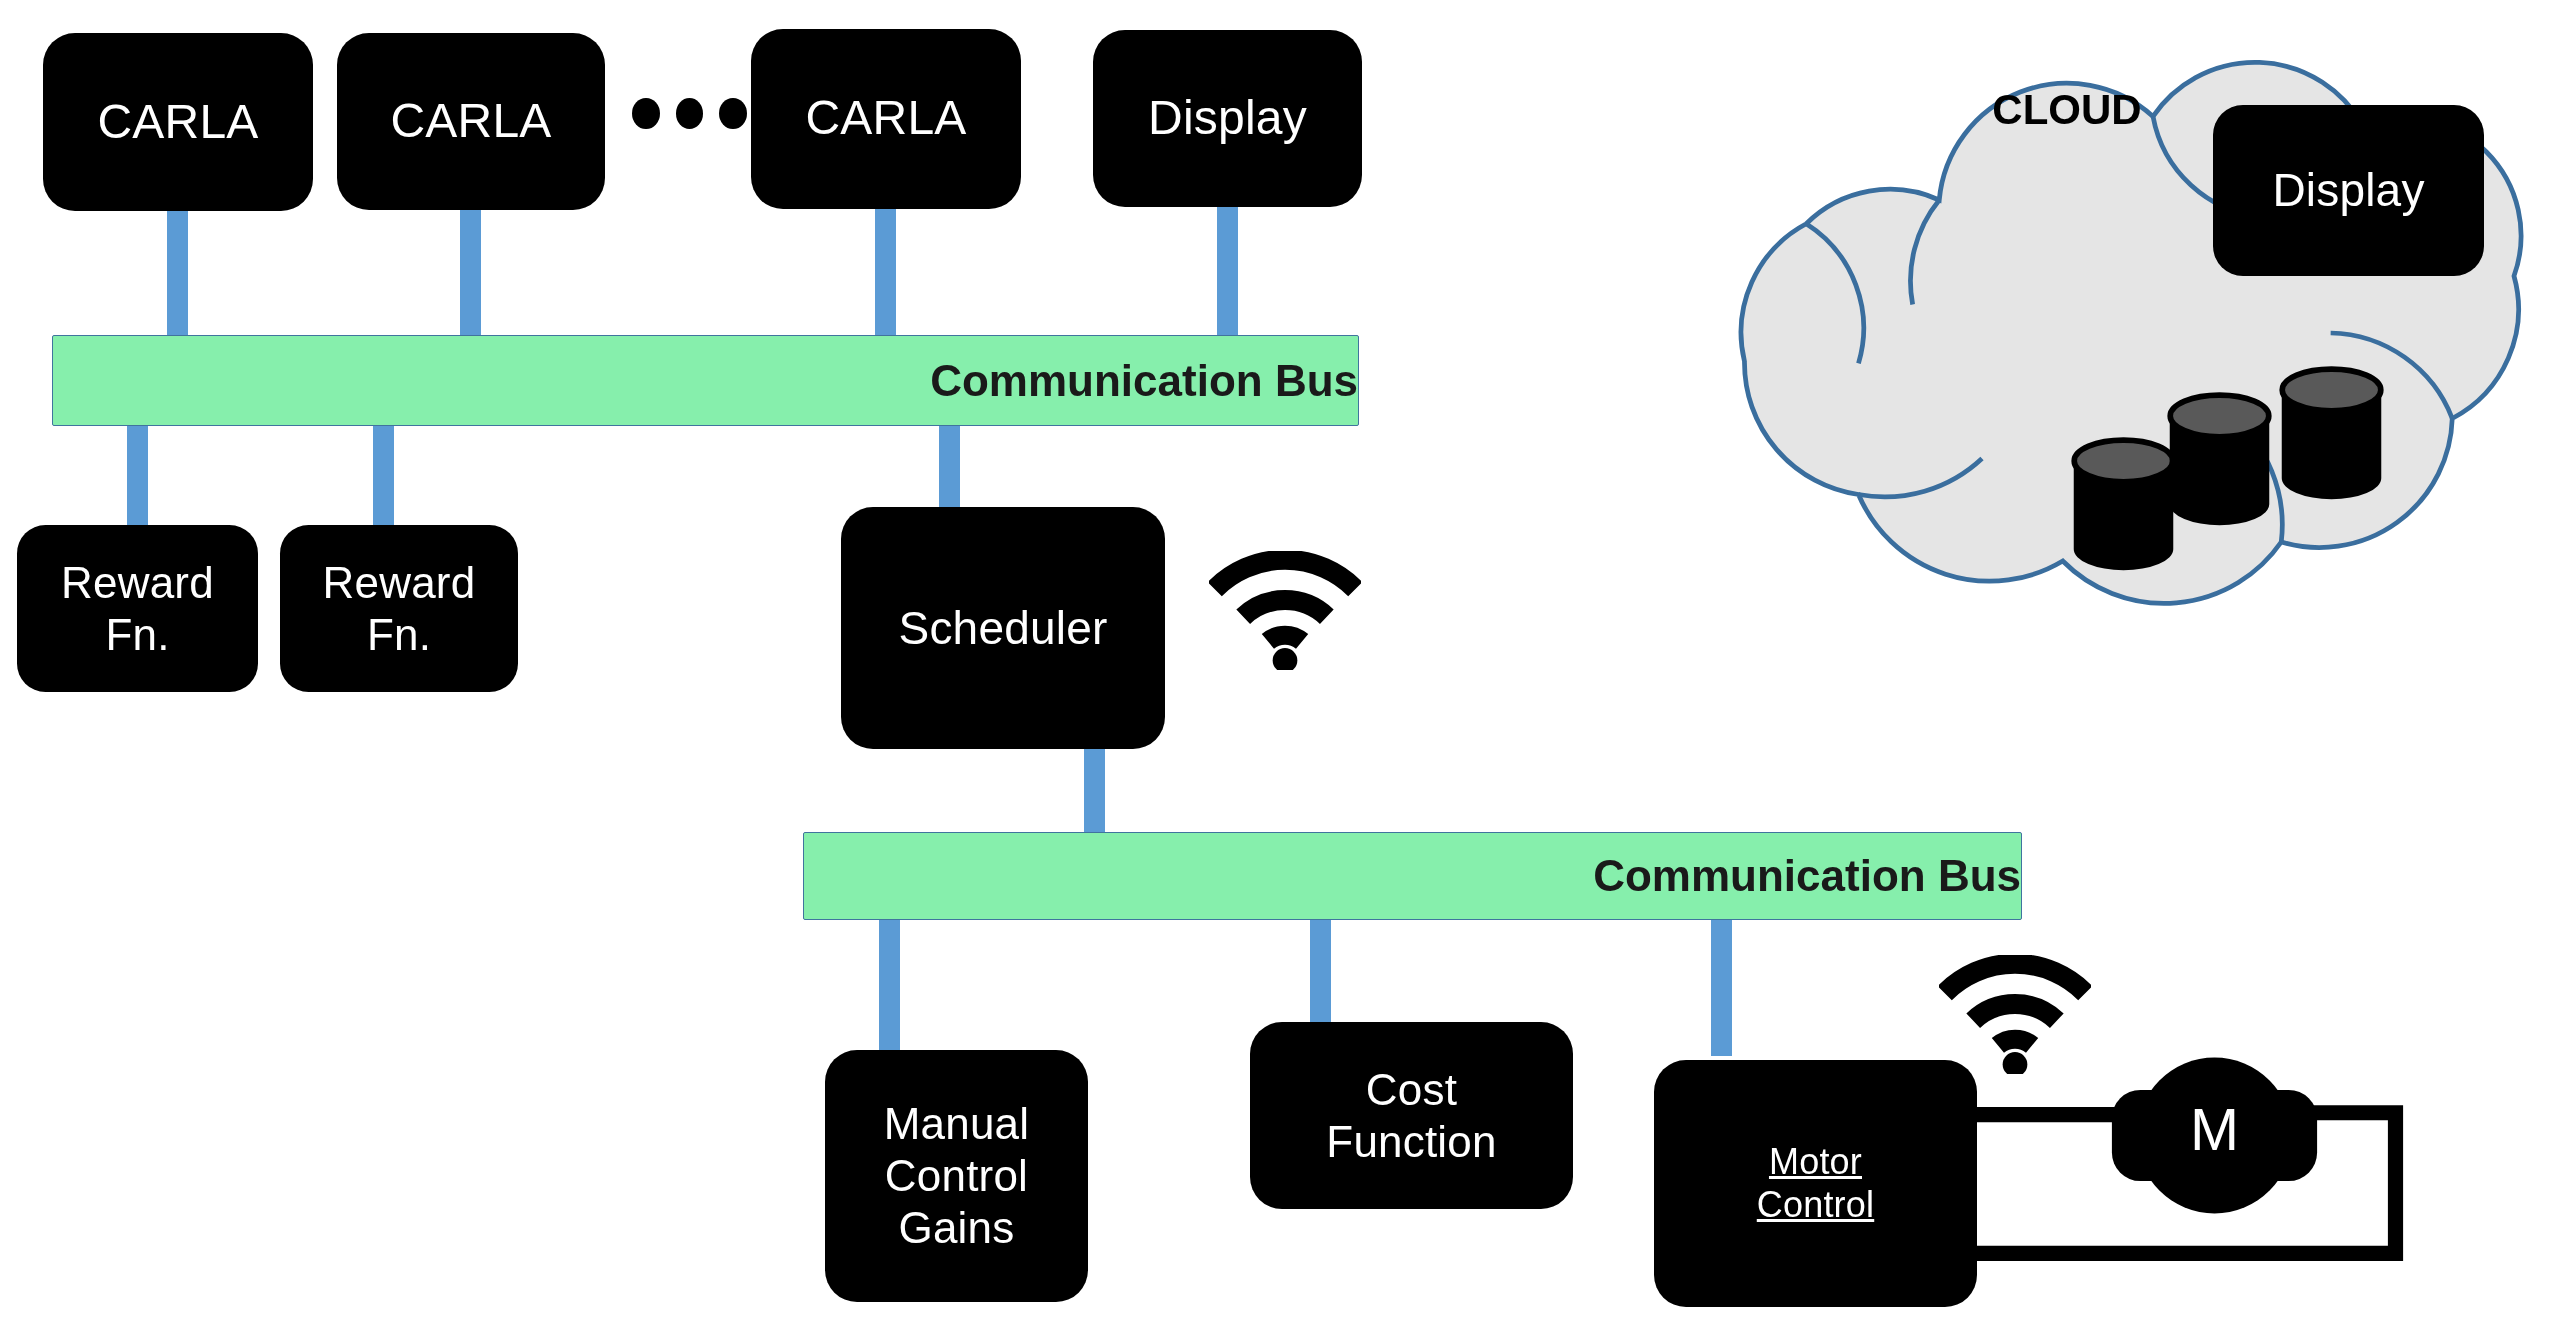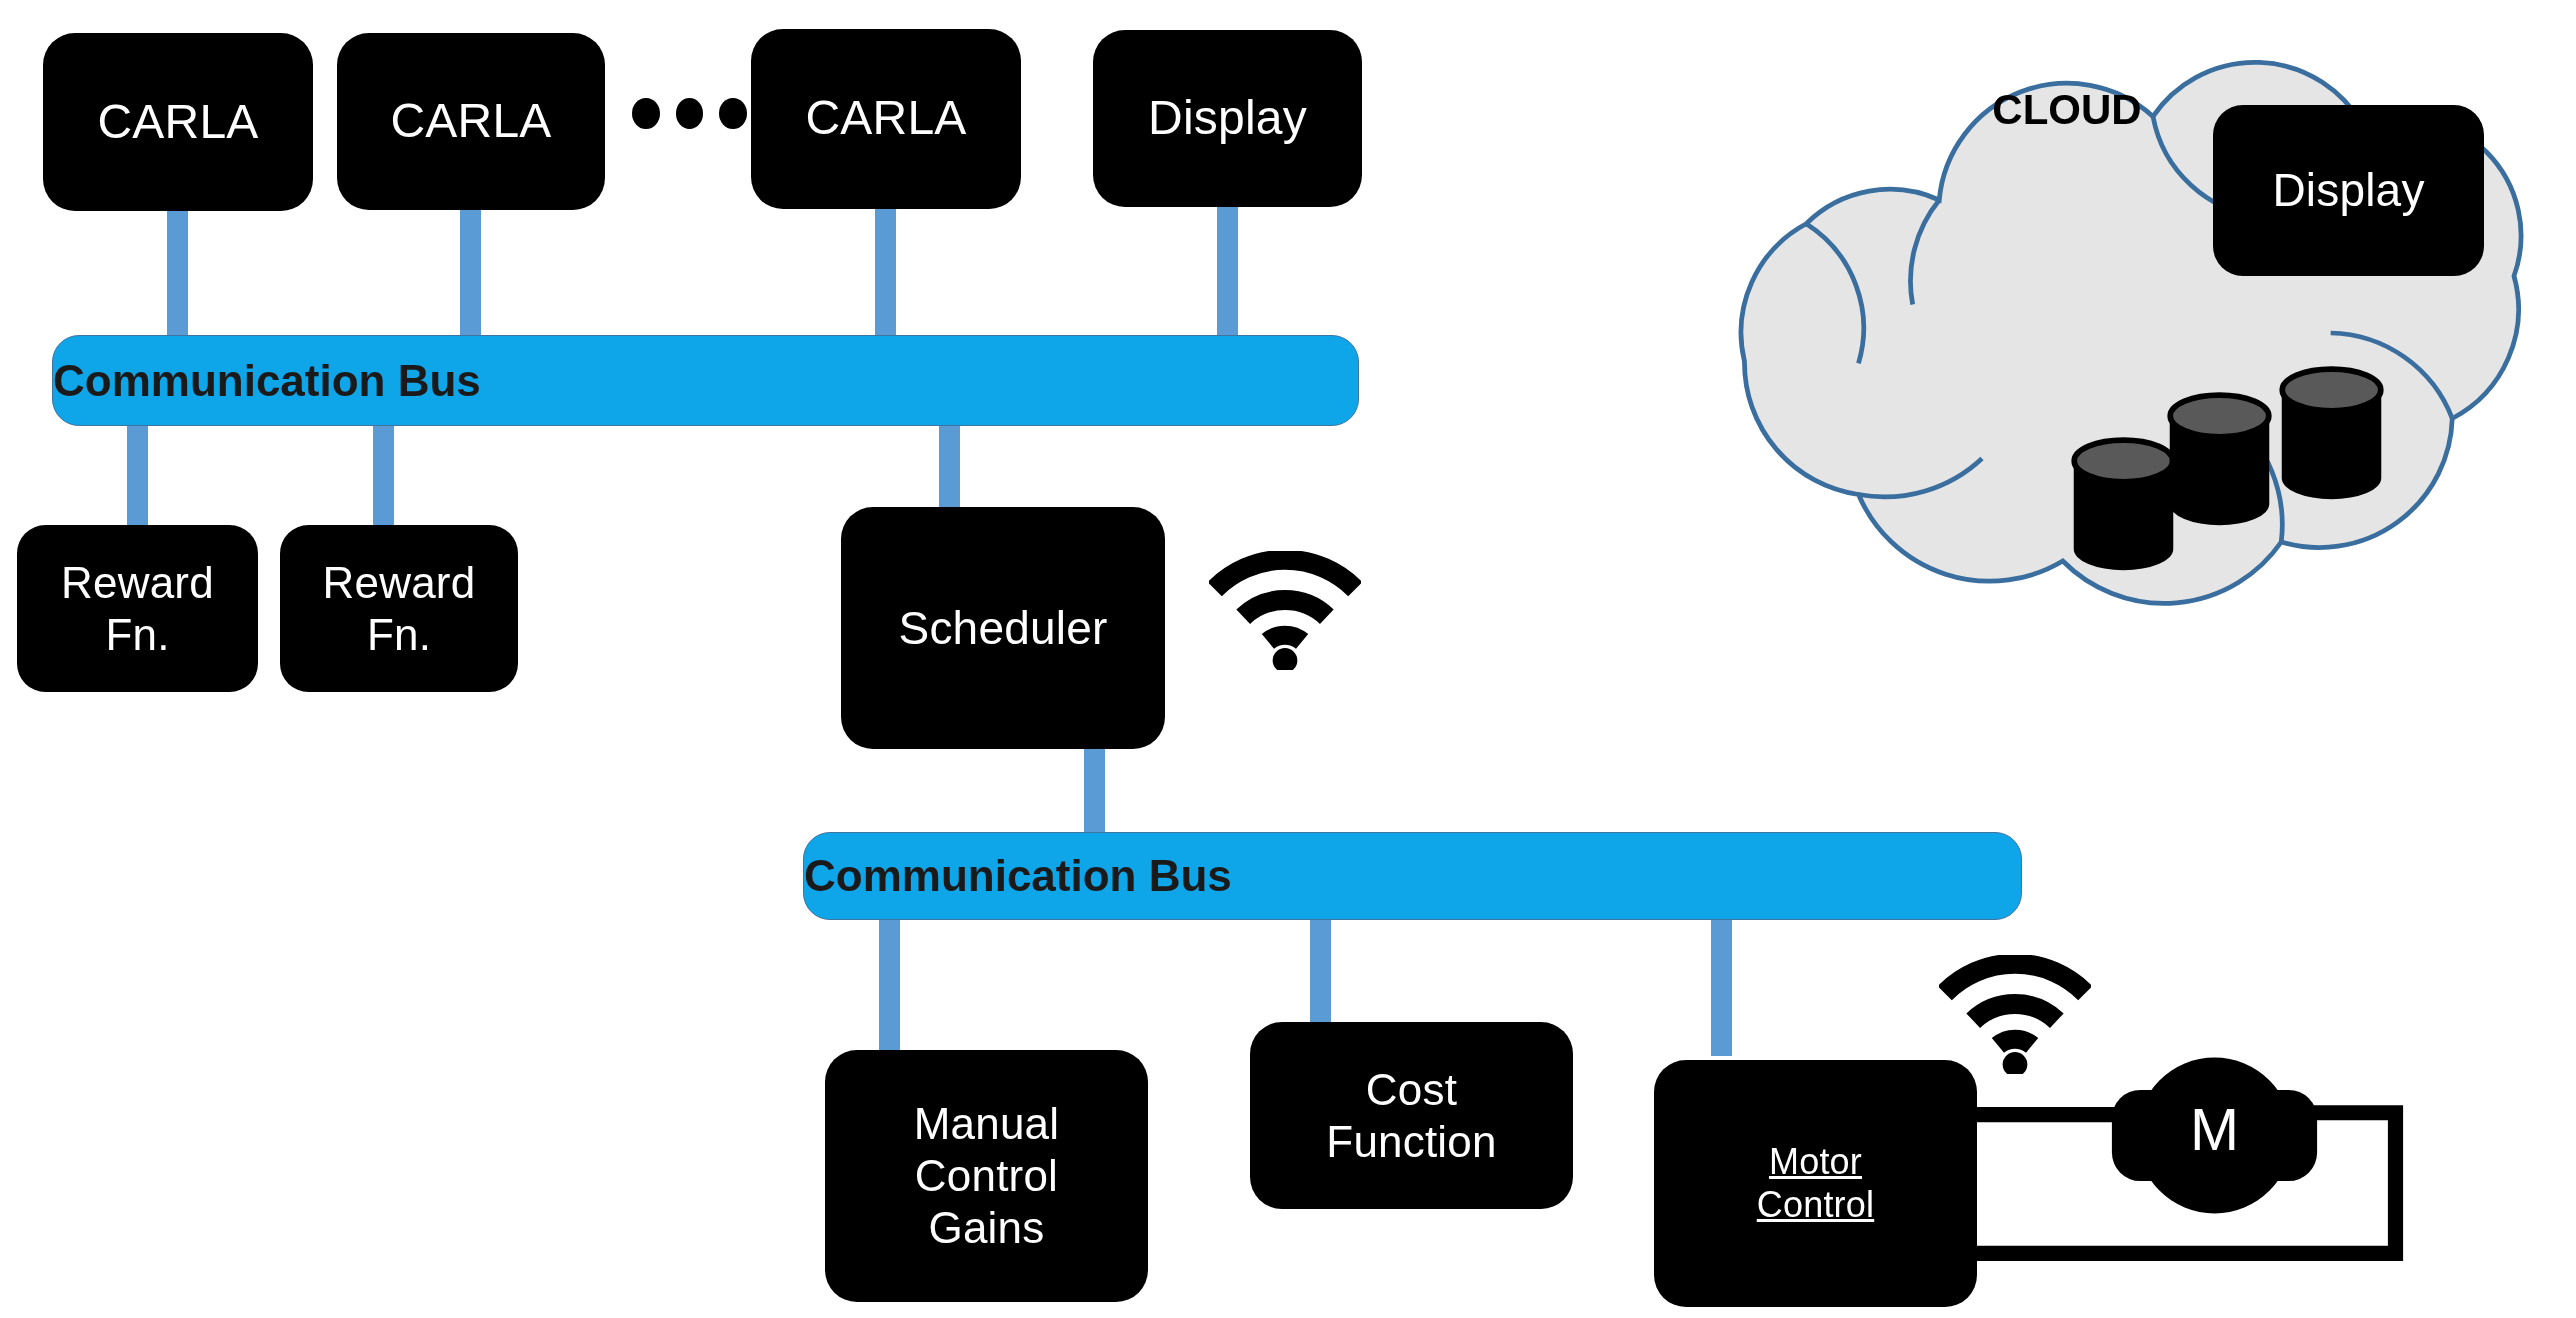--- a/index.html
+++ b/index.html
@@ -36,26 +36,26 @@
   }
   .node-label {
     display: block;
     white-space: pre-line;
     padding: 0 9.5px;
   }
 
   
   .bus {
     position: absolute;
-    background: #0ea5e9;
+    background: #86efac;
     border: 1.9px solid #40749E;
-    border-radius: 27px;
+    border-radius: 2px;
     display: flex;
     align-items: center;
-    justify-content: flex-start;
+    justify-content: flex-end;
     z-index: 4;
     box-sizing: border-box;
   }
   .bus-label {
     font-weight: bold;
     color: #1a1a1a;
     font-size: 44px;
     letter-spacing: 0px;
   }
 
@@ -177,21 +177,21 @@
       <path d="M36 69 A 64 64 0 0 1 124 69" fill="none" stroke="#000" stroke-width="21" stroke-linecap="butt"></path>
       <path d="M62 95 A 28 28 0 0 1 98 95" fill="none" stroke="#000" stroke-width="20" stroke-linecap="butt"></path>
       <circle cx="80" cy="115" r="13" fill="#000"></circle>
     </svg>
   </div>
 
   <div class="bus" style="left:803px; top:832px; width:1219px; height:88px;">
     <span class="bus-label">Communication Bus</span>
   </div>
 
-  <div class="node" style="left:825px; top:1050px; width:323px; height:252px; font-size:44px;">
+  <div class="node" style="left:825px; top:1050px; width:263px; height:252px; font-size:44px;">
     <span class="node-label">Manual
 Control
 Gains</span>
   </div>
 
   <div class="node" style="left:1250px; top:1022px; width:323px; height:187px; font-size:44px;align-items:center;">
     <span class="node-label">Cost
 Function</span>
   </div>
 

